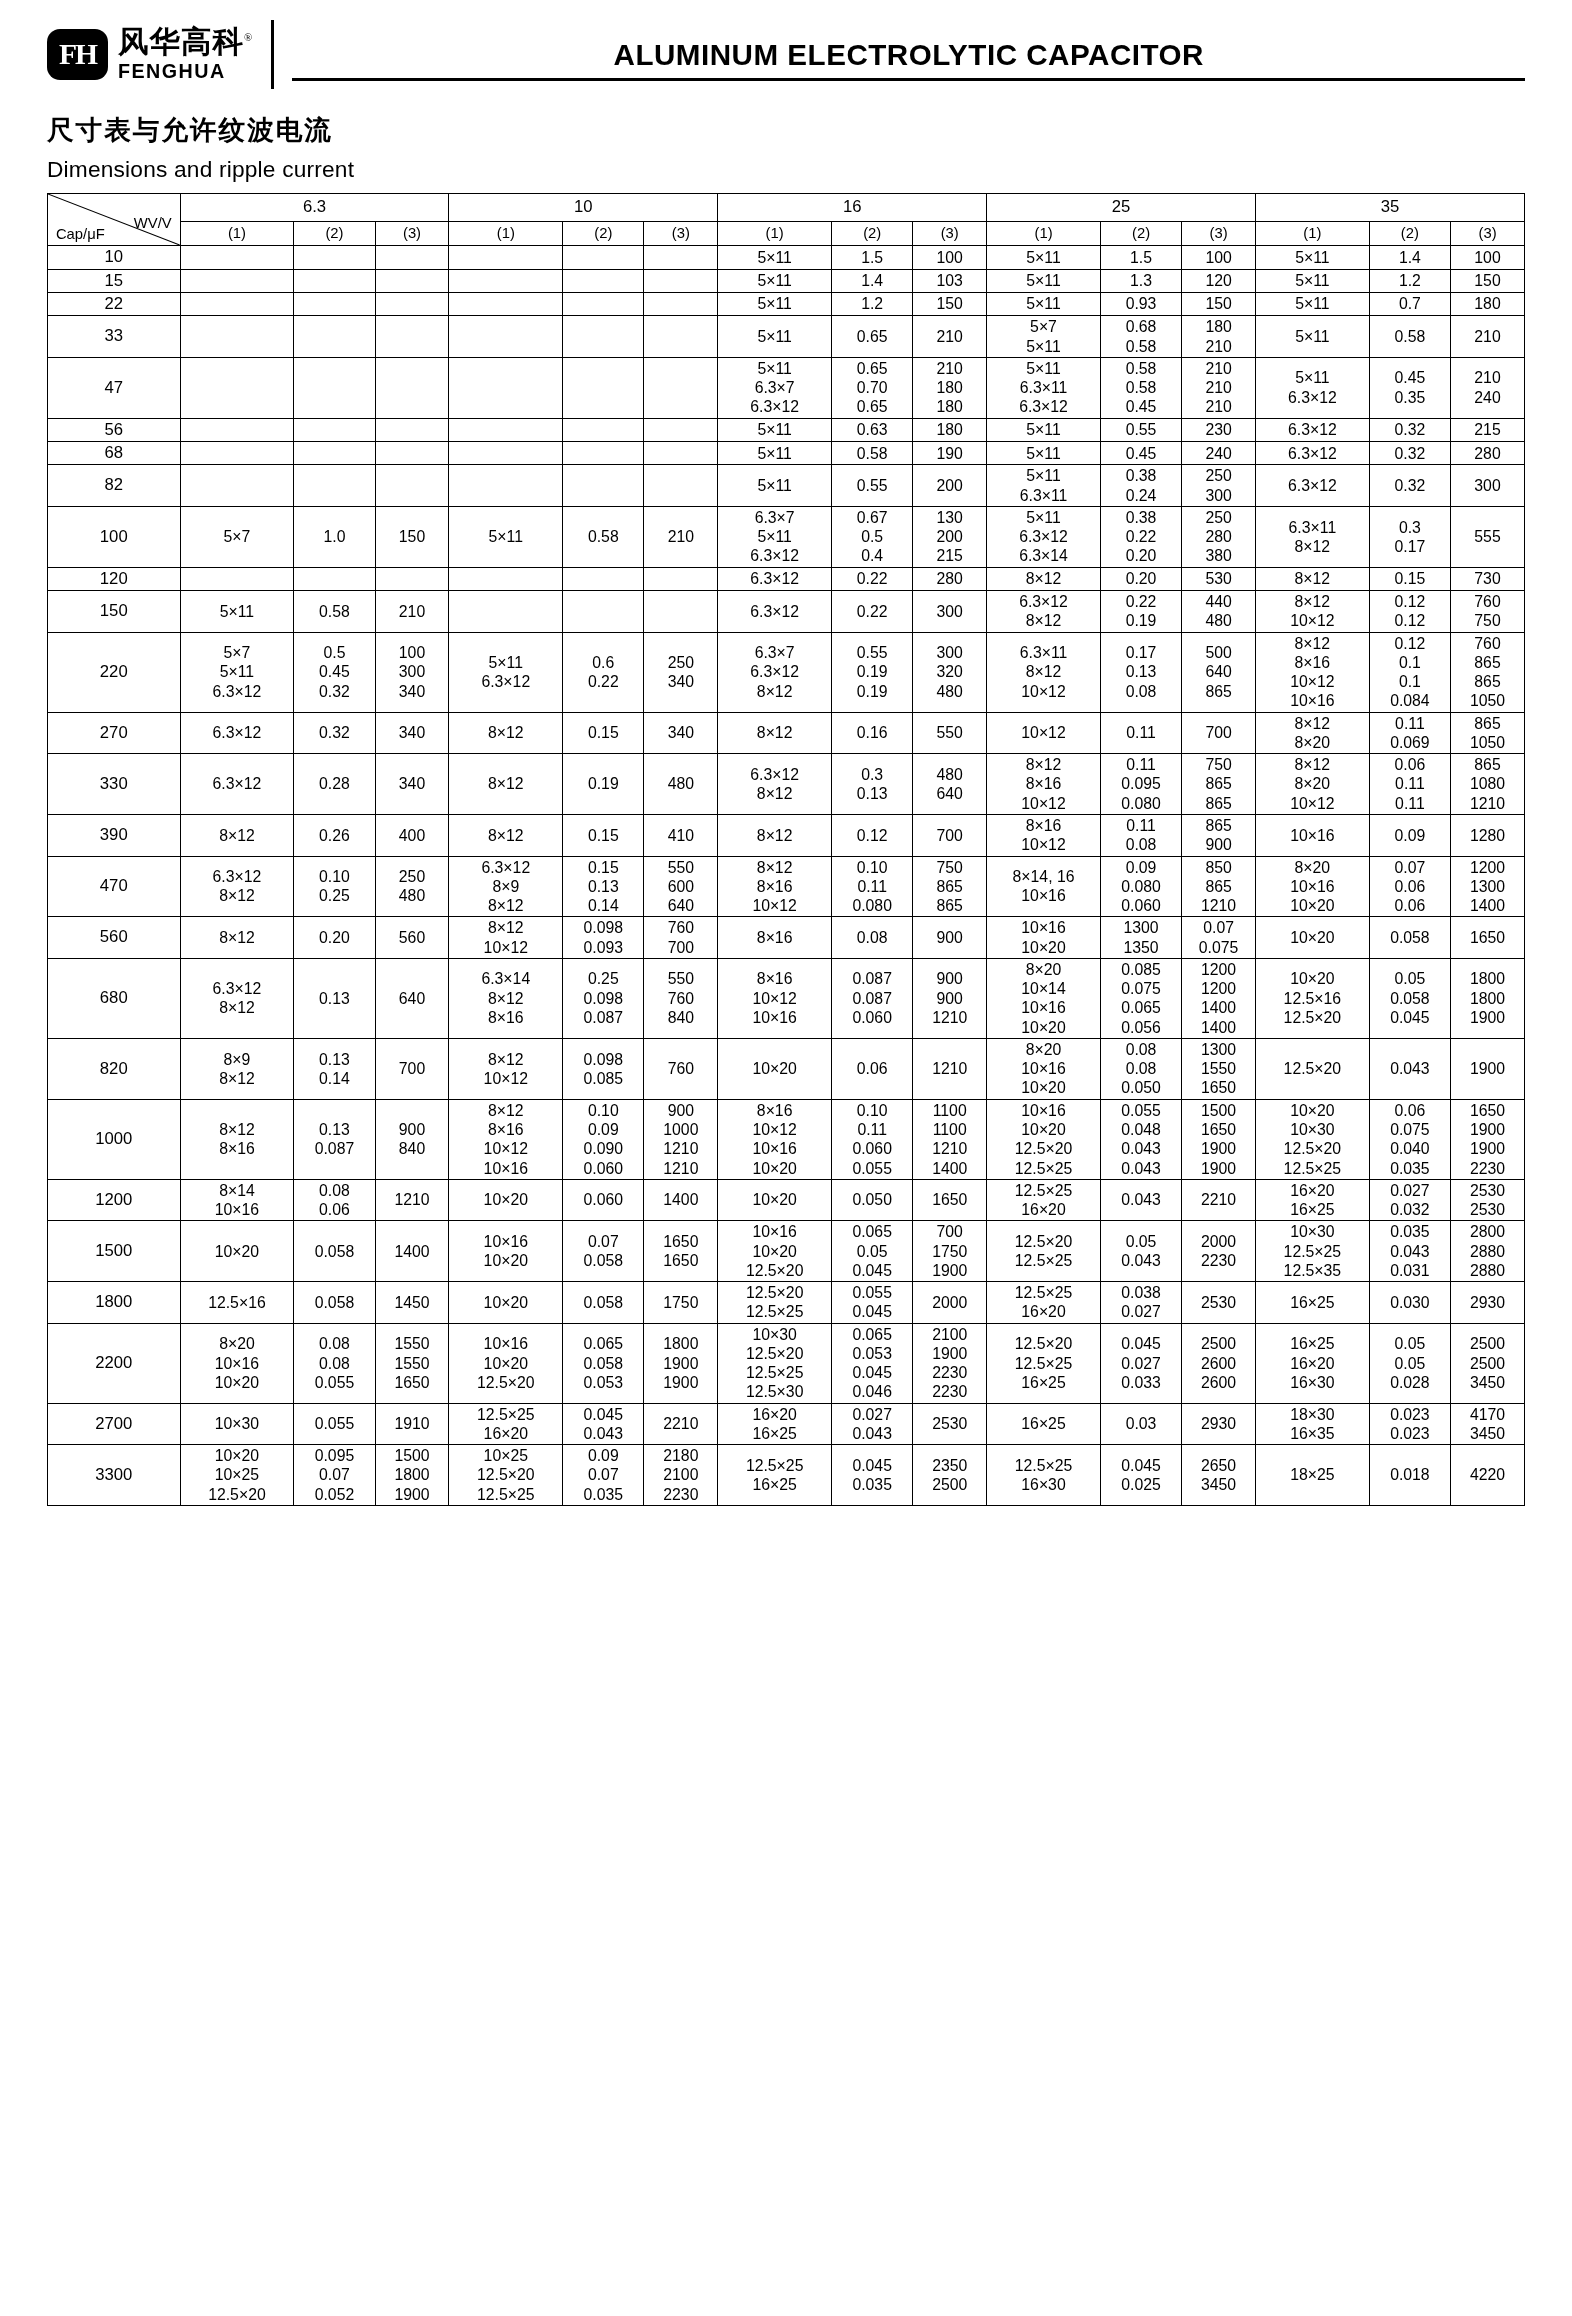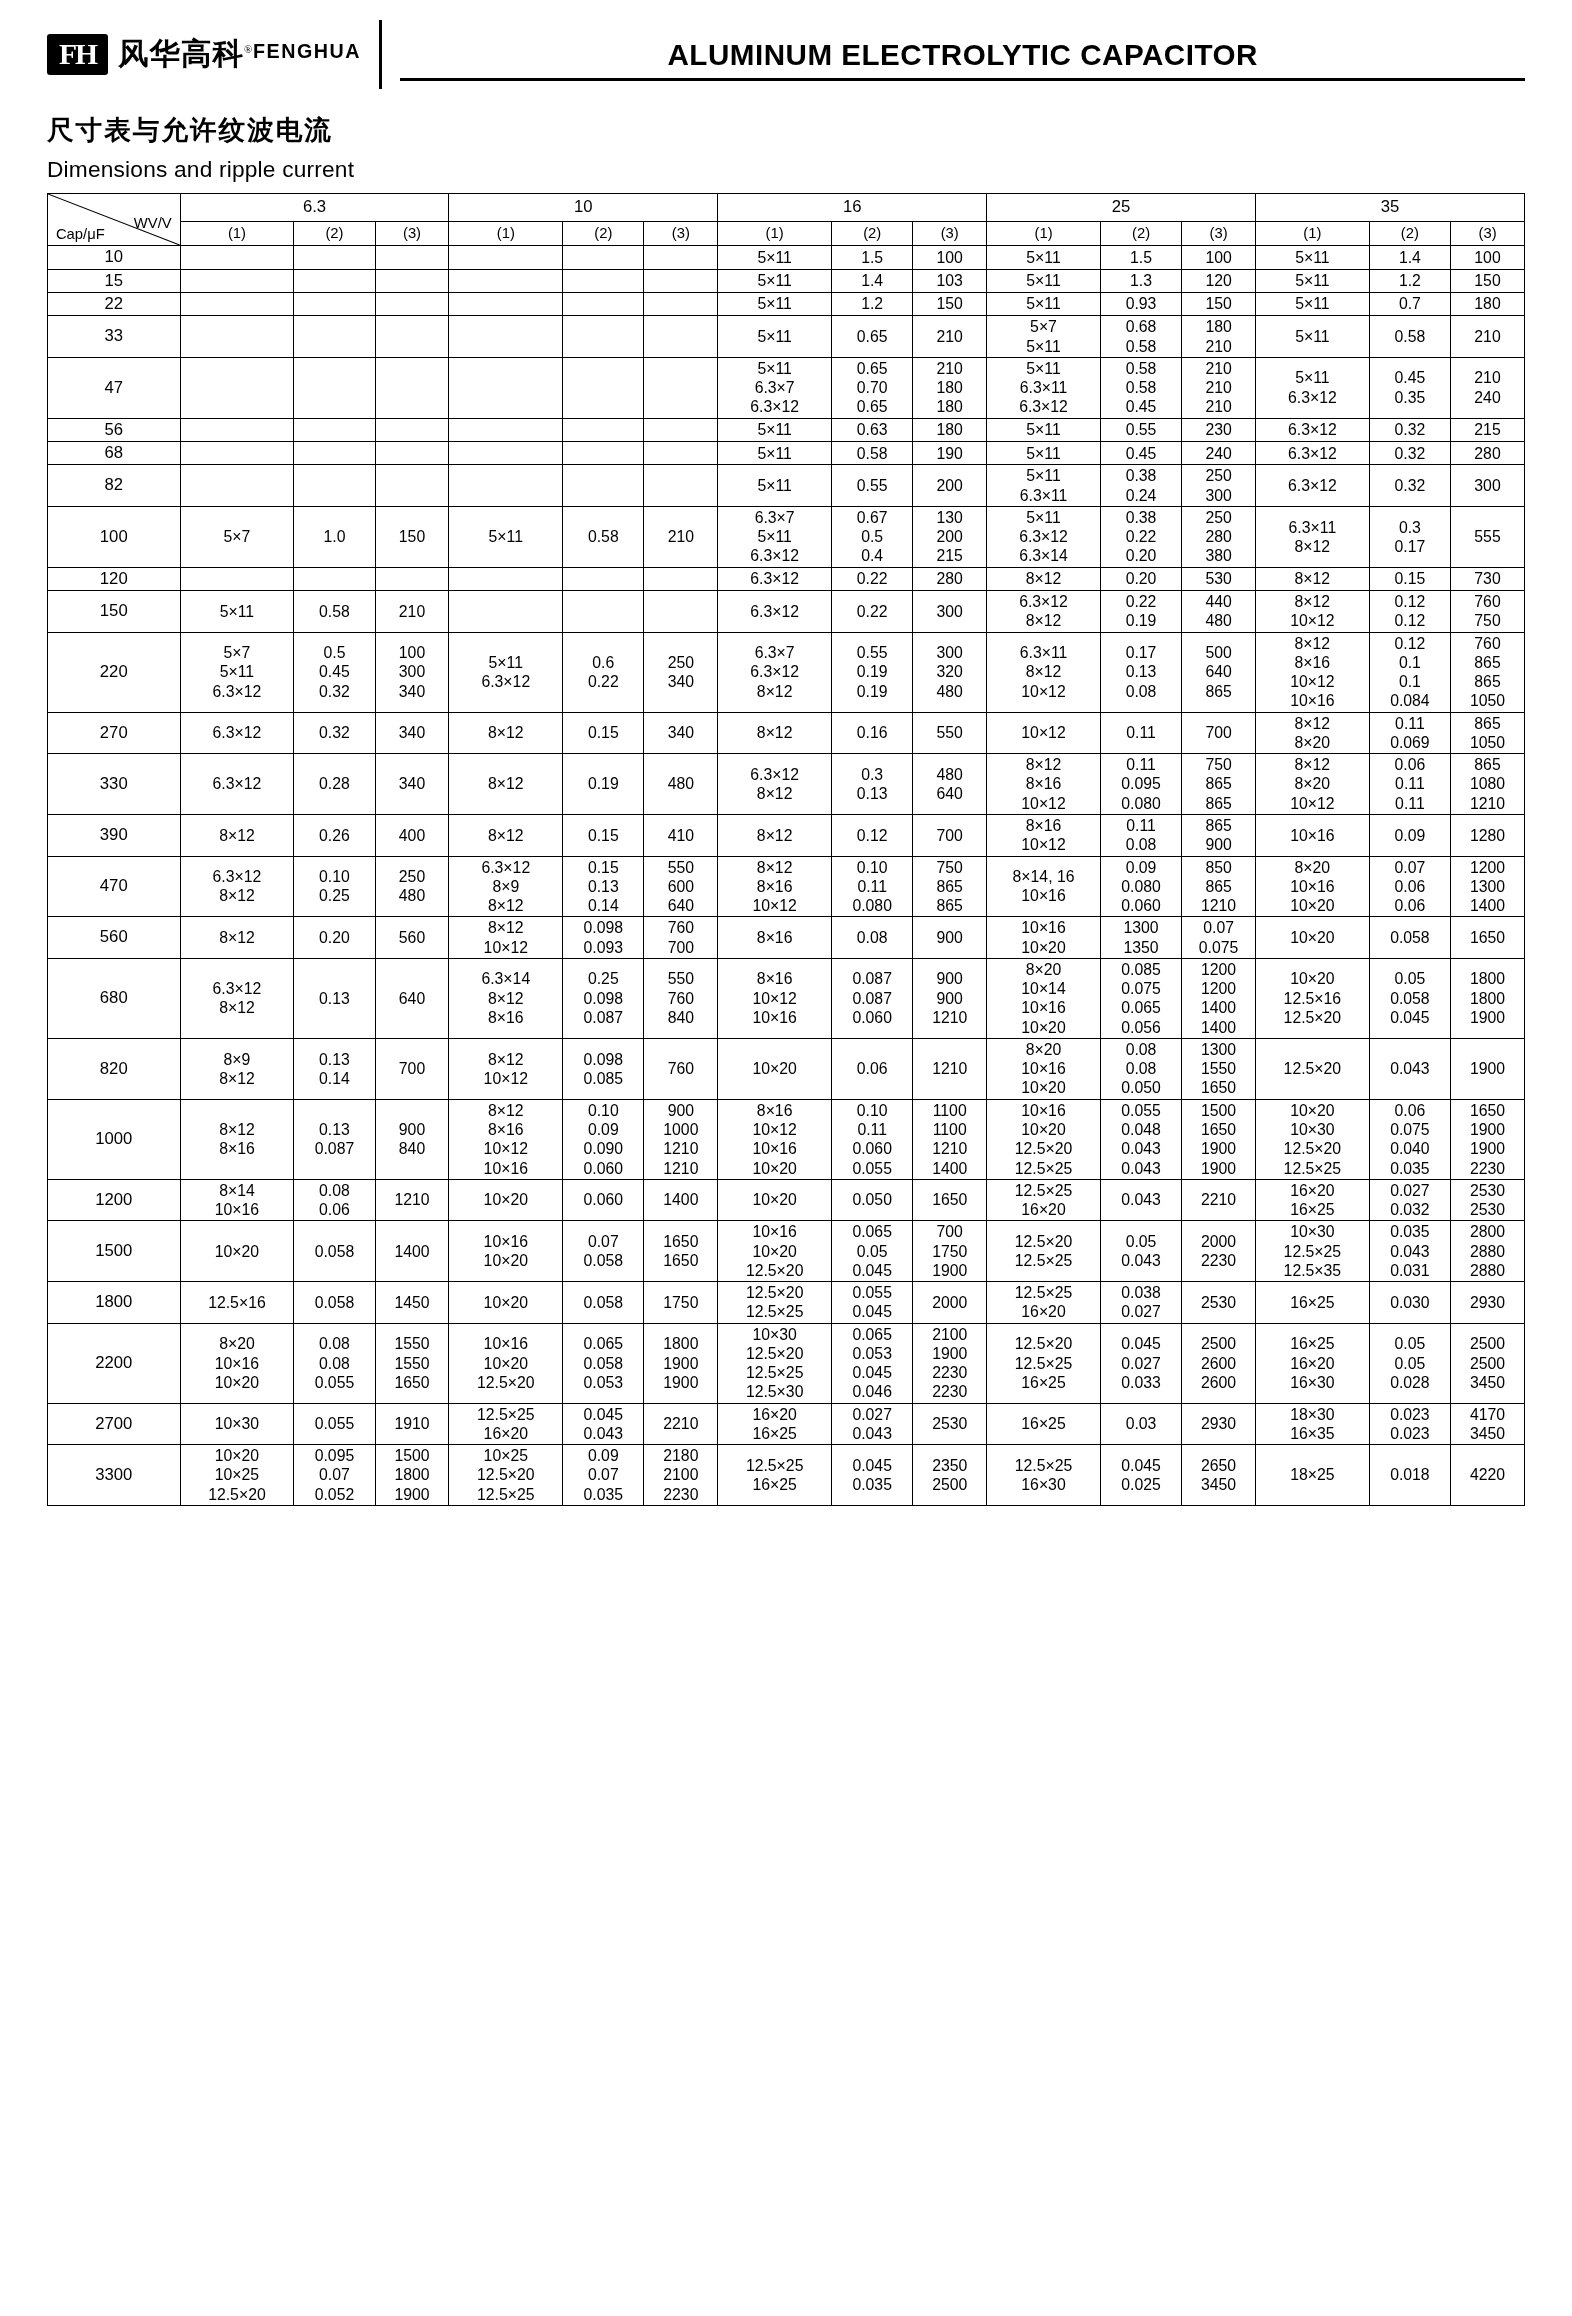--- a/index.html
+++ b/index.html
@@ -24,36 +24,36 @@
     height: 73px;
     margin-bottom: 9.9px;
   }
   .logo-block {
     display: flex;
     align-items: center;
     flex: 0 0 auto;
   }
   .logo-mark {
     width: 61px;
-    height: 41px;
+    height: 51px;
     background: #000;
     color: #fff;
     display: flex;
     align-items: center;
     justify-content: center;
     font-family: "Liberation Serif", serif;
     font-weight: bold;
     font-size: 29.6px;
     letter-spacing: -2px;
-    border-radius: 3px;
+    border-radius: 13px;
   }
   .logo-text {
     margin-left: 9.9px;
     display: flex;
-    flex-direction: row;
+    flex-direction: column;
     justify-content: center;
   }
   .logo-cn {
     font-family: "Liberation Serif", serif;
     font-weight: bold;
     font-size: 30.5px;
     line-height: 1.05;
     letter-spacing: 1px;
   }
   .logo-cn .reg {

